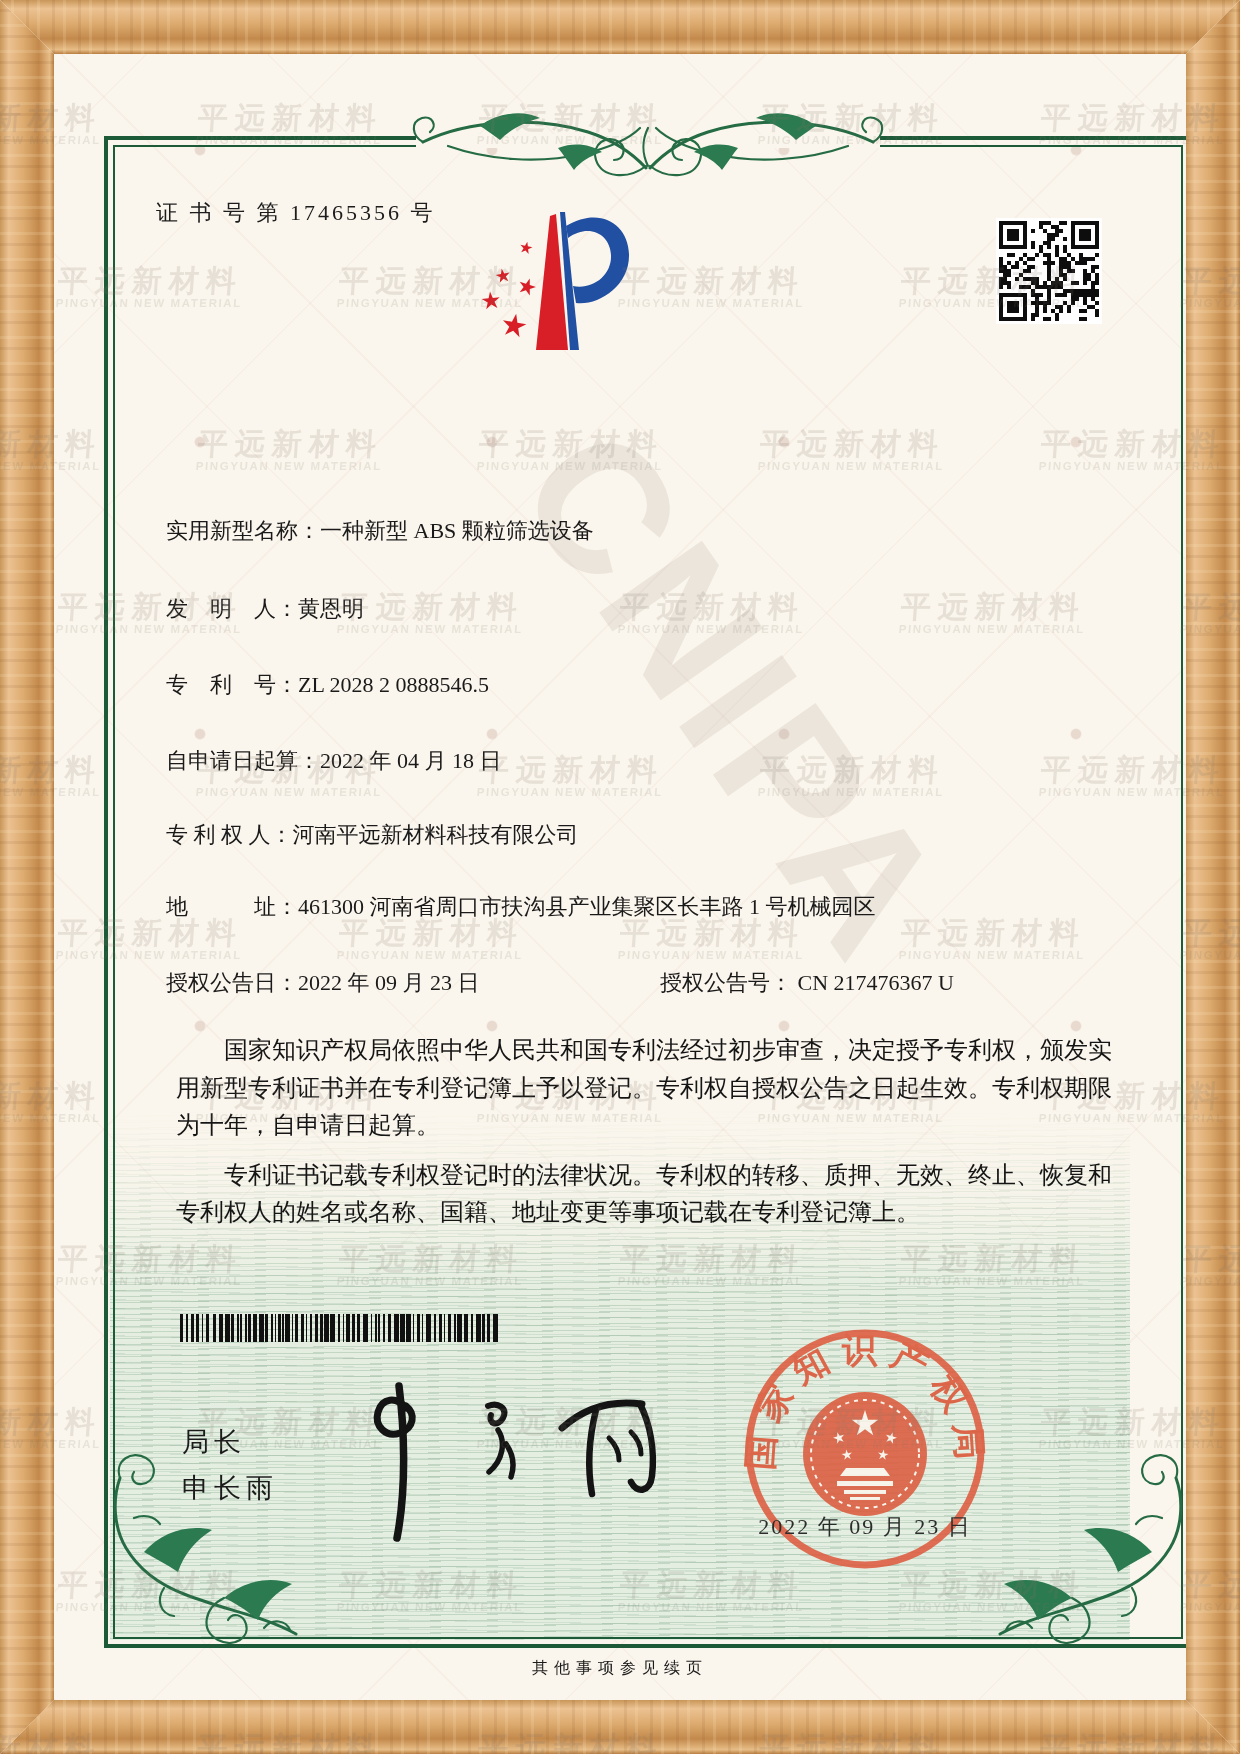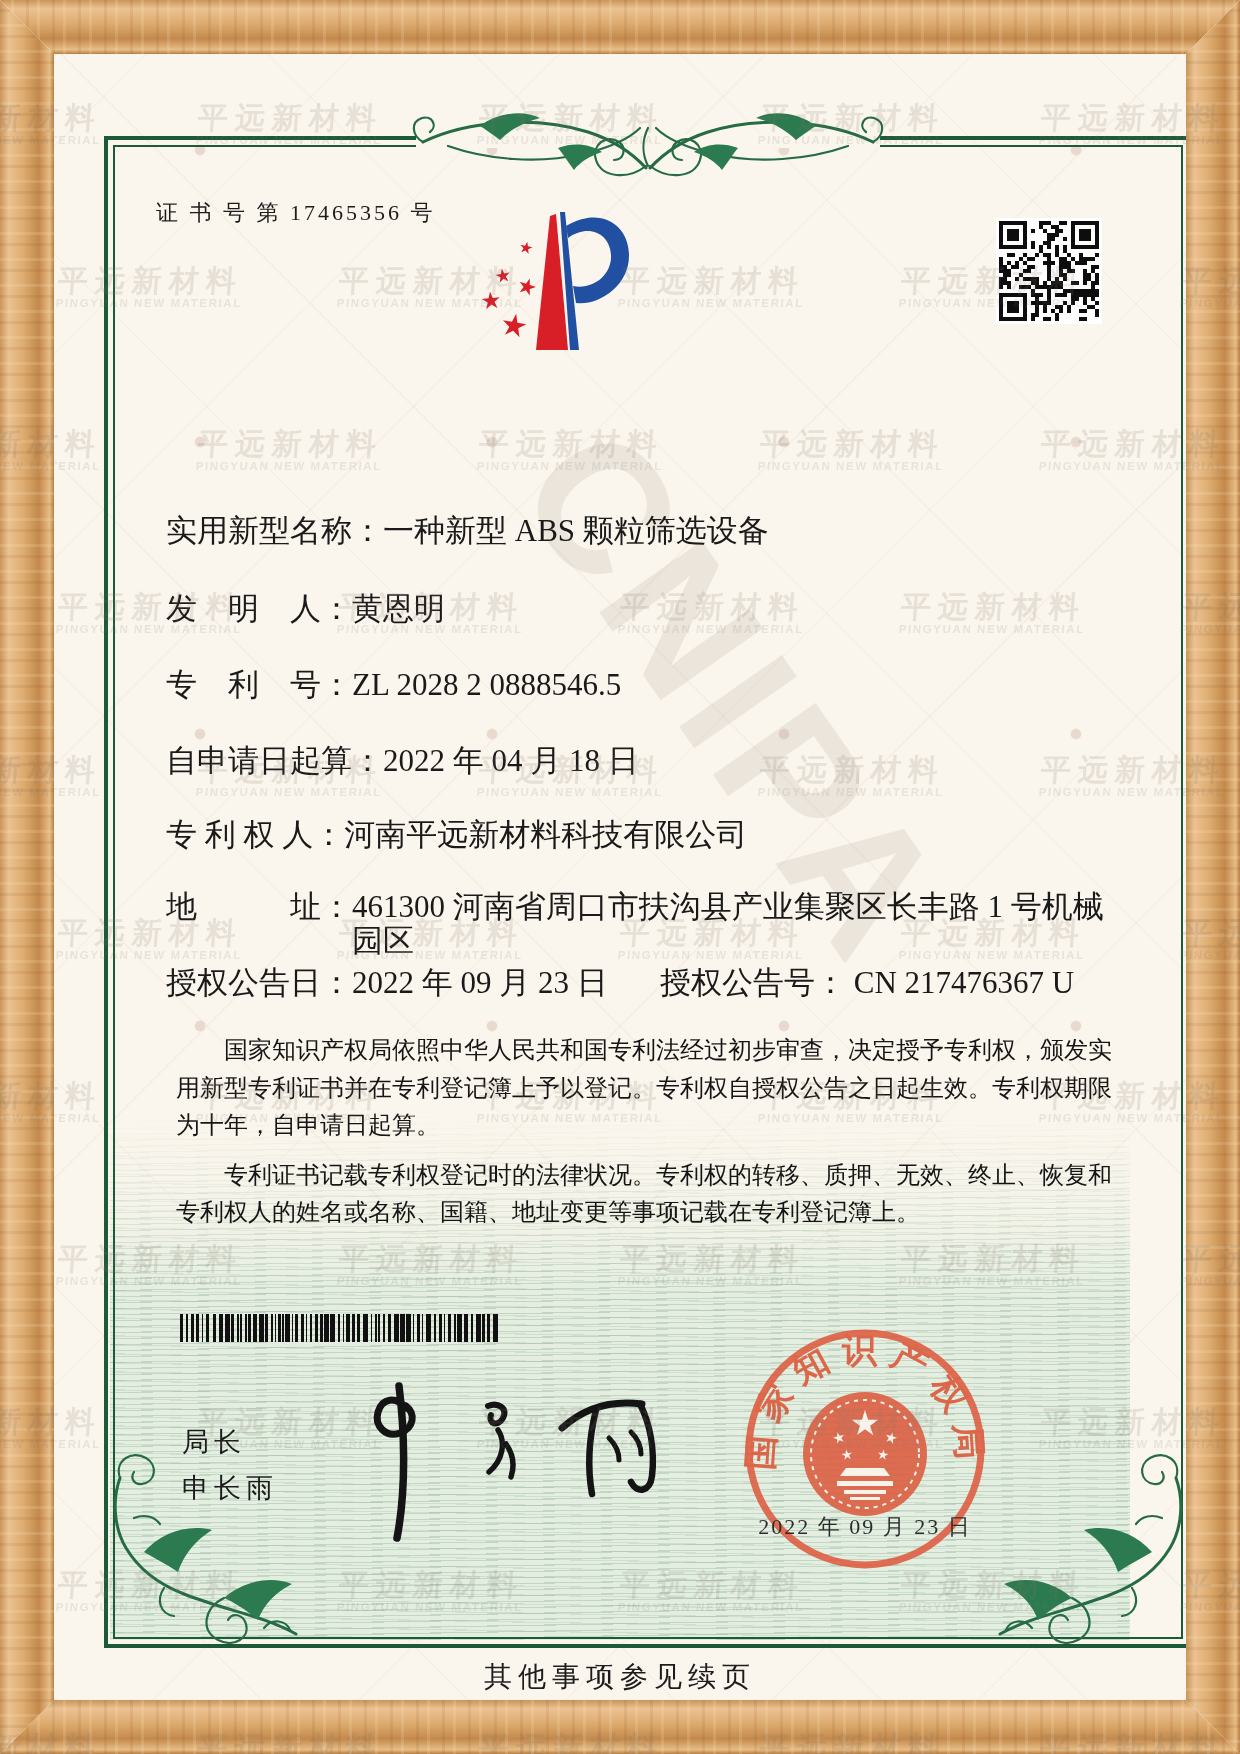--- a/index.html
+++ b/index.html
@@ -60,39 +60,39 @@
   .orn-corner{position:absolute;bottom:-4px;}
   .orn-left{left:-4px;}
   .orn-right{right:-4px;transform:scaleX(-1);}
 
   
   .cert-no{position:absolute;left:48px;top:58px;font-size:22px;letter-spacing:3px;color:#1c1c1c;}
   .logo{position:absolute;left:372px;top:62px;}
   .qr{position:absolute;left:888px;top:78px;width:106px;height:106px;background:#fff;}
   .title{position:absolute;left:0;right:0;top:222px;margin:0;text-align:center;
          font-size:54px;font-weight:700;letter-spacing:14px;padding-left:14px;color:#111;}
-  .frow{position:absolute;left:58px;right:56px;display:flex;font-size:31px;color:#1a1a1a;line-height:34px;}
+  .frow{position:absolute;left:58px;right:56px;display:flex;font-size:22px;color:#1a1a1a;line-height:34px;}
   .flabel{flex:0 0 auto;white-space:pre;}
   .fvalue{flex:1 1 auto;}
   .gpair2{position:absolute;left:494px;top:0;white-space:nowrap;}
   .paras{position:absolute;left:56px;right:54px;top:880px;font-size:24px;line-height:37.5px;color:#151515;}
   .paras p{margin:12px;text-indent:2em;}
   .barcode{position:absolute;left:72px;top:1174px;width:318px;height:28px;}
   .barcode i{position:absolute;top:0;bottom:0;background:#101010;}
   .officer-title,.officer-name{position:absolute;left:74px;
     font-family:"Liberation Sans","DejaVu Sans",sans-serif;font-size:27px;letter-spacing:5px;color:#1b1b1b;}
   .officer-title{top:1284px;}
   .officer-name{top:1330px;}
   .signature{position:absolute;left:232px;top:1226px;}
   .seal{position:absolute;left:632px;top:1184px;width:250px;height:250px;mix-blend-mode:multiply;opacity:.92;}
   .seal-date{position:absolute;left:-30px;right:-30px;top:188px;text-align:center;
     font-size:22px;letter-spacing:2px;color:#1b1b1b;mix-blend-mode:normal;}
   .page-info{position:absolute;left:0;right:0;top:1462px;text-align:center;font-size:20px;letter-spacing:2px;color:#222;}
   .footer-note{position:absolute;left:0;right:0;top:1658px;z-index:3;text-align:center;
-    font-size:28px;letter-spacing:6px;color:#1c1c1c;}
+    font-size:16px;letter-spacing:6px;color:#1c1c1c;}
 </style>
 </head>
 <body>
 
 <div class="page">
 
   <div class="mat"></div>
   <div class="lattice"></div>
 
   <div class="wave-clip">

